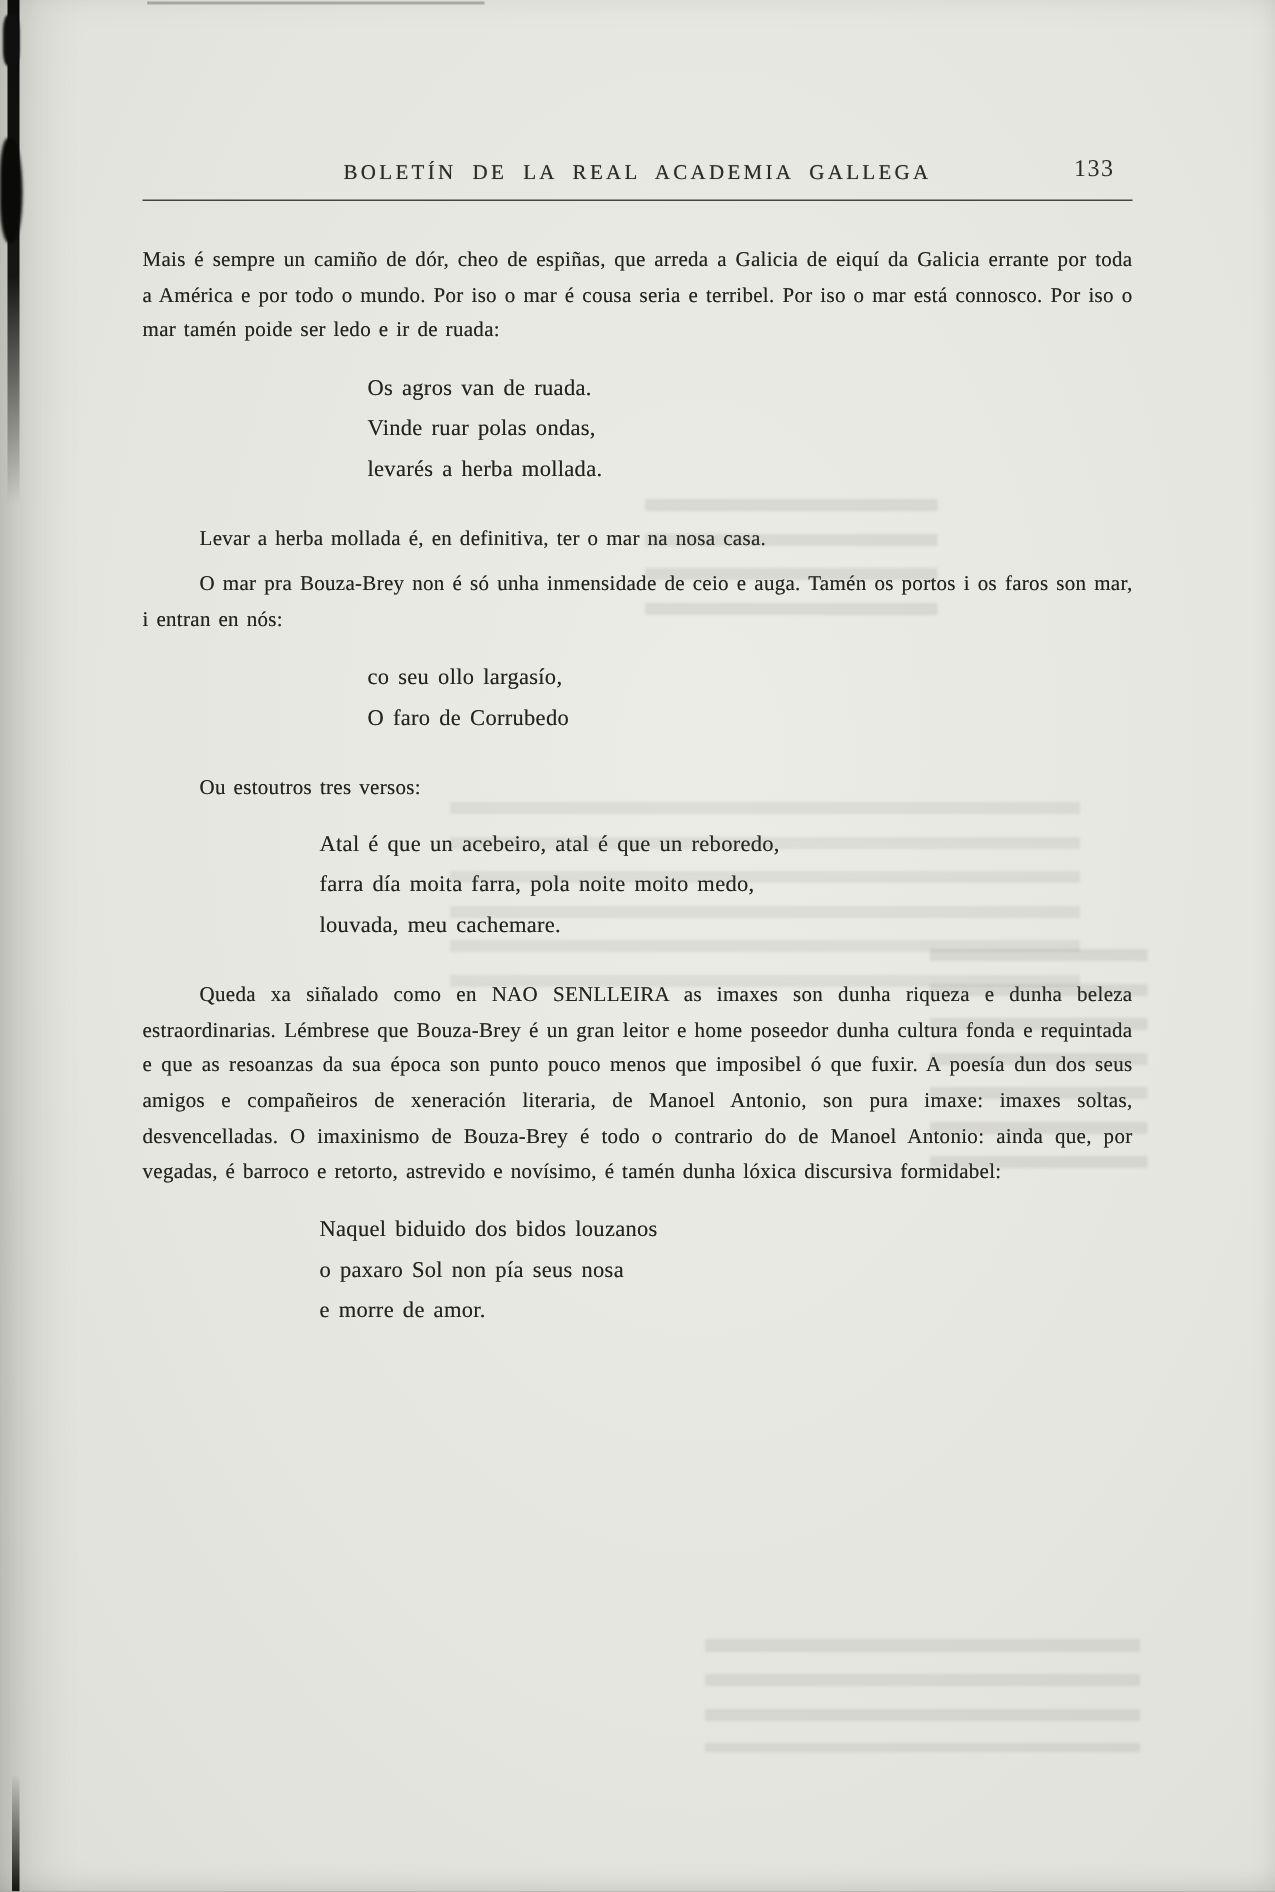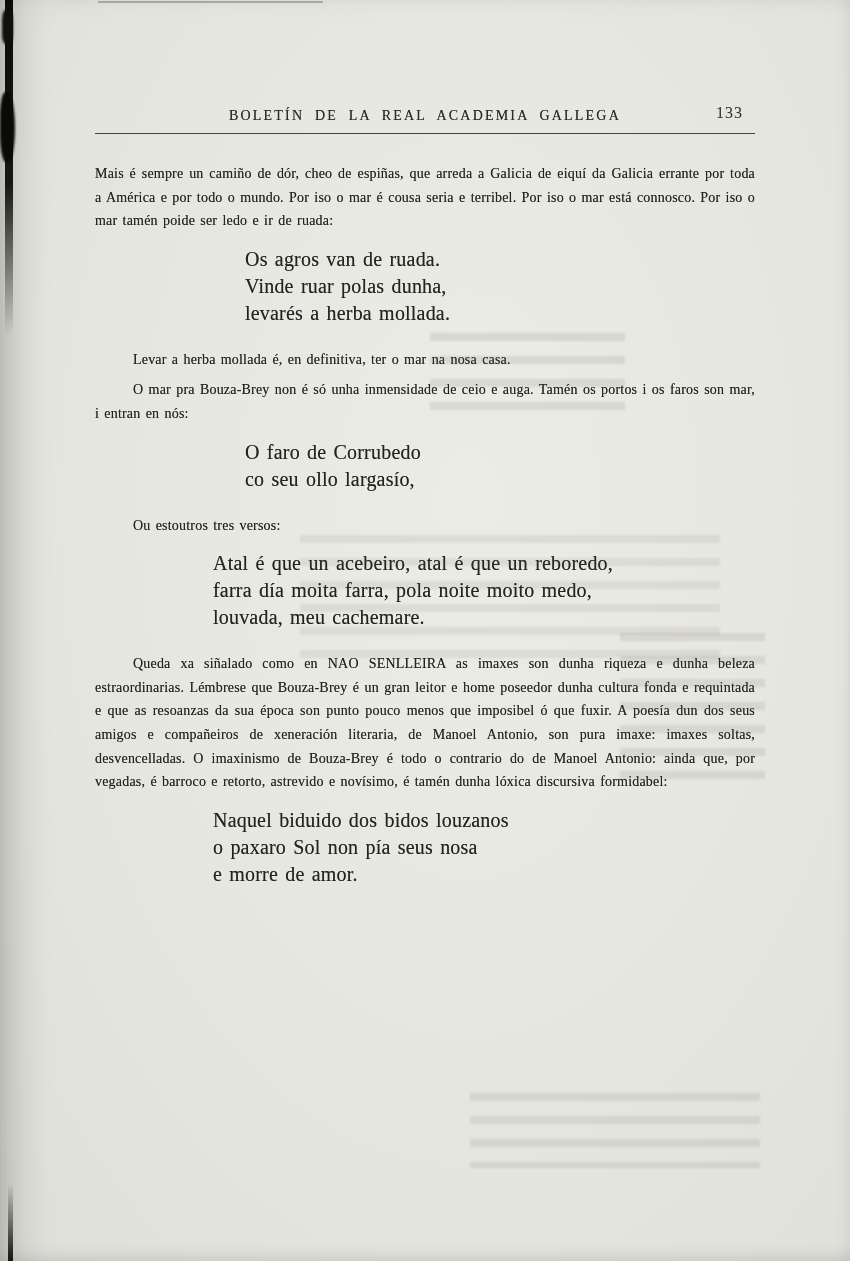--- a/index.html
+++ b/index.html
@@ -90,21 +90,21 @@
     font-size: 14px;
     line-height: 23.6px;
     text-align: justify;
     letter-spacing: 0.2px;
     word-spacing: 1.5px;
     text-shadow: 0 0 0.4px rgba(35,35,30,0.55);
   }
   .para.indent { text-indent: 38px; }
   .verse {
     margin: 13px 0 21px 150px;
-    font-size: 20px;
+    font-size: 15px;
     line-height: 27px;
     letter-spacing: 0.2px;
     word-spacing: 2px;
     text-shadow: 0 0 0.4px rgba(35,35,30,0.5);
   }
   .verse.verse-wide { margin-left: 118px; }
 </style>
 </head>
 <body>
 
@@ -123,28 +123,28 @@
 
   <div class="header">
     <span class="header-title">BOLETÍN DE LA REAL ACADEMIA GALLEGA</span>
     <span class="page-number">133</span>
   </div>
 
   <div class="content">
       <p class="para">Mais é sempre un camiño de dór, cheo de espiñas, que arreda a Galicia de eiquí da Galicia errante por toda a América e por todo o mundo. Por iso o mar é cousa seria e terribel. Por iso o mar está connosco. Por iso o mar tamén poide ser ledo e ir de ruada:</p>
       <div class="verse">
         <div class="verse-line">Os agros van de ruada.</div>
-        <div class="verse-line">Vinde ruar polas dunha,</div>
+        <div class="verse-line">Vinde ruar polas ondas,</div>
         <div class="verse-line">levarés a herba mollada.</div>
       </div>
       <p class="para indent">Levar a herba mollada é, en definitiva, ter o mar na nosa casa.</p>
       <p class="para indent">O mar pra Bouza-Brey non é só unha inmensidade de ceio e auga. Tamén os portos i os faros son mar, i entran en nós:</p>
       <div class="verse">
+        <div class="verse-line">co seu ollo largasío,</div>
         <div class="verse-line">O faro de Corrubedo</div>
-        <div class="verse-line">co seu ollo largasío,</div>
       </div>
       <p class="para indent">Ou estoutros tres versos:</p>
       <div class="verse verse-wide">
         <div class="verse-line">Atal é que un acebeiro, atal é que un reboredo,</div>
         <div class="verse-line">farra día moita farra, pola noite moito medo,</div>
         <div class="verse-line">louvada, meu cachemare.</div>
       </div>
       <p class="para indent">Queda xa siñalado como en NAO SENLLEIRA as imaxes son dunha riqueza e dunha beleza estraordinarias. Lémbrese que Bouza-Brey é un gran leitor e home poseedor dunha cultura fonda e requintada e que as resoanzas da sua época son punto pouco menos que imposibel ó que fuxir. A poesía dun dos seus amigos e compañeiros de xeneración literaria, de Manoel Antonio, son pura imaxe: imaxes soltas, desvencelladas. O imaxinismo de Bouza-Brey é todo o contrario do de Manoel Antonio: ainda que, por vegadas, é barroco e retorto, astrevido e novísimo, é tamén dunha lóxica discursiva formidabel:</p>
       <div class="verse verse-wide">
         <div class="verse-line">Naquel biduido dos bidos louzanos</div>

